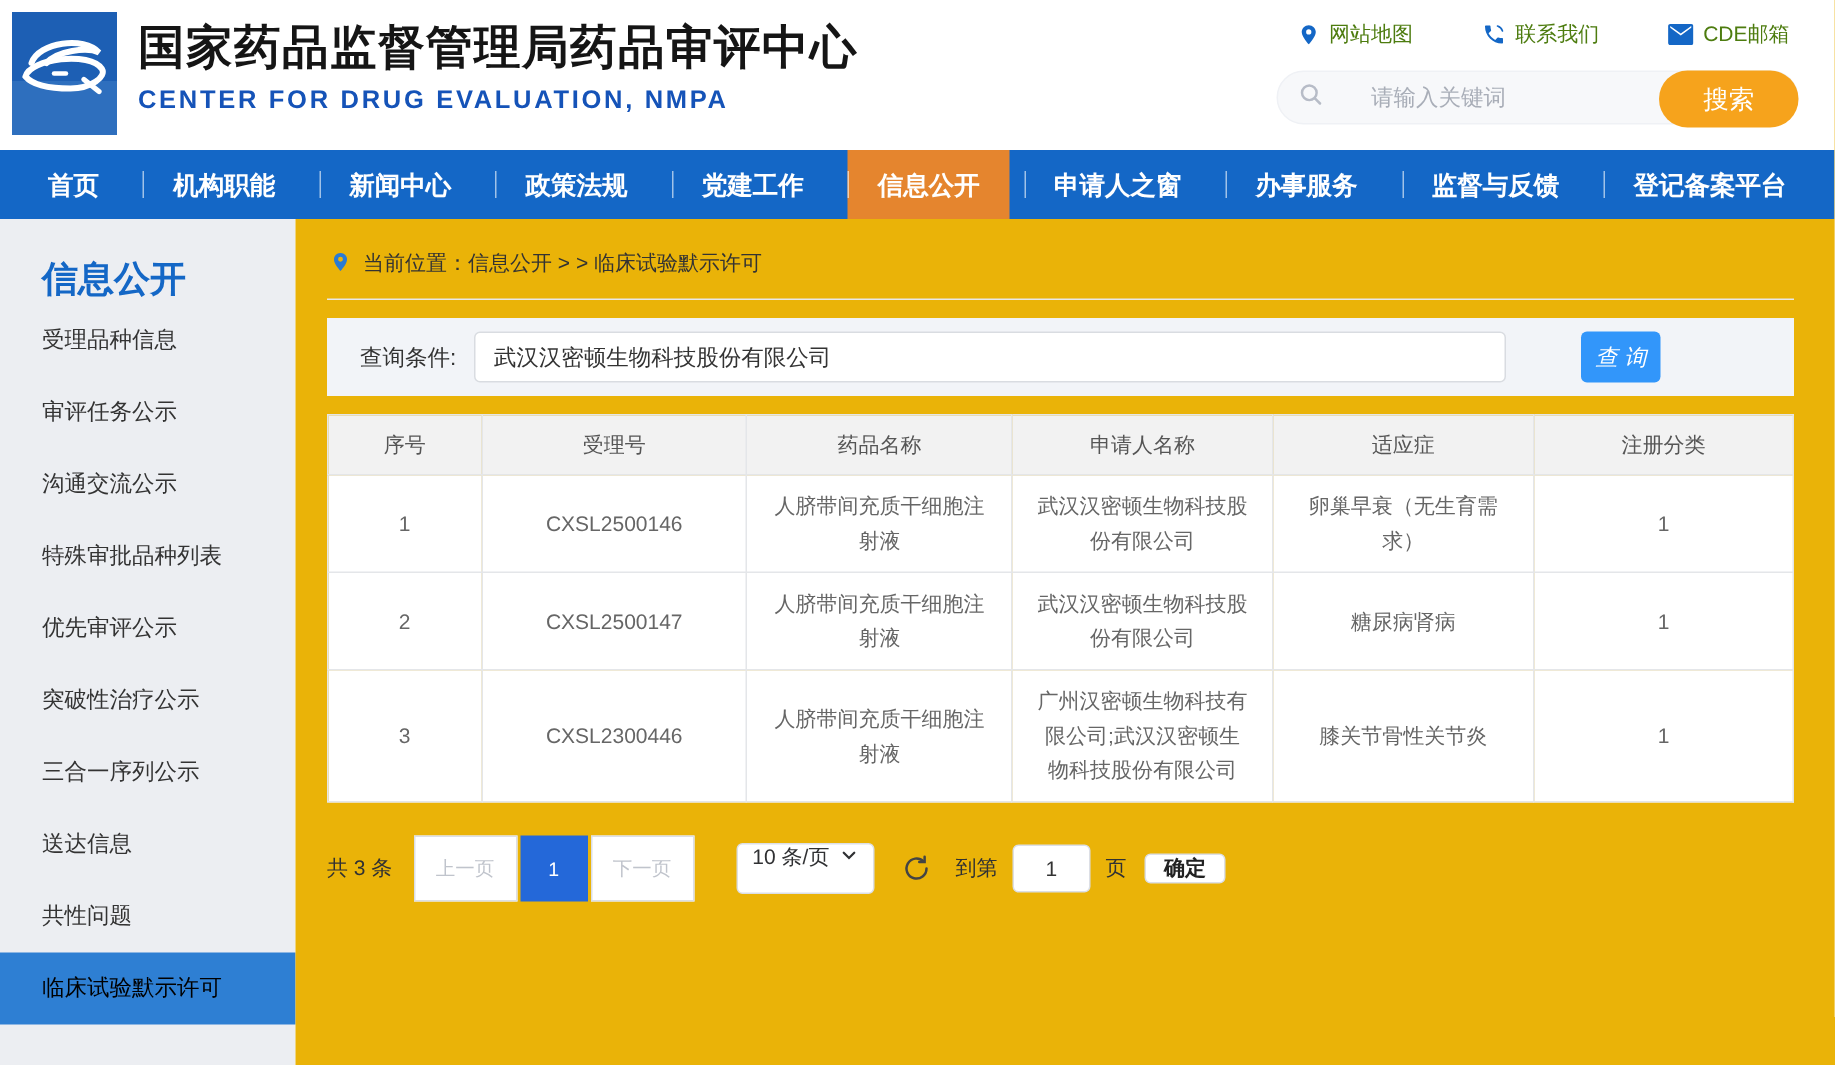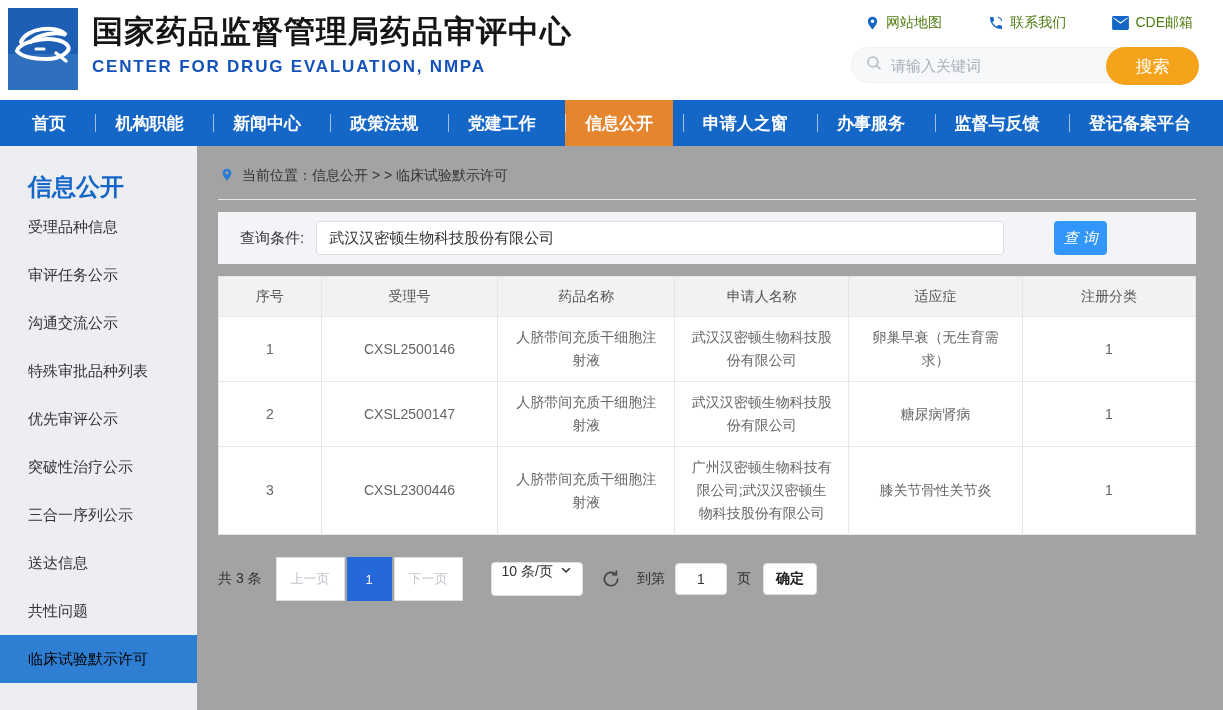--- a/index.html
+++ b/index.html
@@ -17,38 +17,38 @@
   .brand{display:flex;align-items:flex-start;}
   .logo{width:70px;height:82px;flex:0 0 auto;}
   .brand-text{margin-left:14px;padding-top:4px;}
   .title-cn{font-size:31px;font-weight:900;color:#151515;letter-spacing:1px;line-height:40px;}
   .title-en{font-size:17px;font-weight:bold;color:var(--brand-blue);letter-spacing:1.8px;margin-top:5px;}
   .header-right{margin-left:auto;width:348px;}
   .utility{display:flex;justify-content:space-between;padding:6px 6px 0 14px;}
   .u-link{display:flex;align-items:center;gap:6px;font-size:14px;color:#4d7c0f;cursor:pointer;text-decoration:none;}
   .u-link svg{display:block;}
   .search-pill{margin-top:15px;height:36px;border-radius:18px;background:#F7F8FA;border:1px solid #EFF1F5;
-    display:flex;align-items:center;padding-left:13px;position:relative;}
+    display:flex;align-items:center;padding-left:13px;position:relative;gap:23px;}
   .search-pill input{flex:1;border:none;outline:none;background:transparent;font-size:15px;color:#333;margin-left:8px;padding-right:96px;font-family:inherit;}
   .search-pill input::placeholder{color:#A9AEB8;}
   .search-btn{position:absolute;right:-1px;top:-1px;height:38px;width:93px;border:none;border-radius:19px;
     background:var(--search-button-orange);color:#fff;font-size:17px;cursor:pointer;font-family:Liberation Mono, monospace;}
   
   .nav{height:46px;background:var(--nav-blue);display:flex;align-items:stretch;justify-content:space-between;padding:0 12px;}
   .nav-item{display:flex;align-items:center;padding:0 20px;color:#fff;font-size:17px;font-weight:bold;
     cursor:pointer;position:relative;text-decoration:none;white-space:nowrap;}
   .nav-item + .nav-item::before{content:"";position:absolute;left:0;top:14px;height:18px;width:1px;background:rgba(255,255,255,.6);}
   .nav-item.active{background:var(--nav-active-orange);}
   
   .content{display:flex;height:564px;}
   .sidebar{width:197px;background:var(--sidebar-bg);flex:0 0 auto;}
   .sidebar-title{padding:24px 0 0 28px;font-size:24px;font-weight:bold;color:var(--nav-blue);line-height:33px;}
   .side-item{height:48px;line-height:48px;padding-left:28px;font-size:15px;color:#333;cursor:pointer;white-space:nowrap;}
   .side-item.active{background:var(--sidebar-active-blue);color:#000000;}
-  .main{flex:1;padding:0 27px 0 21px;background:#a3a3a3;}
+  .main{flex:1;padding:0 27px 0 21px;background:#eab308;}
   
   .breadcrumb{display:flex;align-items:center;gap:8px;padding:20px 0 13px 2px;border-bottom:1px solid #E8E8E8;font-size:14px;color:#333;}
   
   .query-bar{margin-top:12px;height:52px;background:#F2F4F8;display:flex;align-items:center;padding-left:22px;}
   .query-label{font-size:15px;color:#333;margin-right:12px;white-space:nowrap;}
   .query-input{width:688px;height:34px;border:1px solid #D9DCE1;border-radius:4px;padding:0 12px;font-size:15px;color:#333;outline:none;background:#fff;font-family:inherit;}
   .query-btn{margin-left:50px;width:53px;height:34px;border:none;border-radius:4px;background:var(--query-button-blue);
     color:#fff;font-size:15px;cursor:pointer;font-family:inherit;white-space:nowrap;font-style:italic;}
   
   table{margin-top:12px;width:100%;border-collapse:collapse;table-layout:fixed;}
@@ -58,21 +58,21 @@
   .pagination{margin-top:22px;display:flex;align-items:center;font-size:14px;color:#303133;}
   .pg-total{margin-right:14px;white-space:nowrap;}
   .pg-group{display:flex;gap:2px;}
   .pg-btn{height:44px;min-width:69px;border:1px solid #DCDFE6;background:#fff;color:#C0C4CC;font-size:13px;cursor:pointer;font-family:inherit;}
   .pg-btn.current{min-width:45px;border:none;background:var(--pager-active-blue);color:#fff;}
   .pg-select{margin-left:28px;height:34px;border:1px solid #DCDFE6;border-radius:4px;padding:0 10px;display:flex;align-items:flex-start;gap:7px;cursor:pointer;background:#fff;white-space:nowrap;}
   .pg-refresh{margin:0 16px 0 18px;cursor:pointer;display:flex;align-items:center;}
   .pg-goto{margin-right:10px;white-space:nowrap;}
   .pg-input{width:52px;height:32px;border:1px solid #DCDFE6;border-radius:4px;text-align:center;font-size:14px;outline:none;font-family:inherit;color:#333;}
   .pg-unit{margin:0 12px 0 10px;}
-  .pg-confirm{height:32px;padding:0 12px;border:1px solid #DCDFE6;border-radius:4px;background:#fff;font-size:14px;font-weight:bold;color:#222;cursor:pointer;font-family:inherit;}
+  .pg-confirm{height:20px;padding:0 12px;border:1px solid #DCDFE6;border-radius:4px;background:#fff;font-size:14px;font-weight:bold;color:#222;cursor:pointer;font-family:inherit;}
 </style>
 </head>
 <body>
 
 <div class="header">
   <div class="brand">
     <div class="logo">
       <svg width="70" height="82" viewBox="0 0 70 82">
         <rect width="70" height="82" fill="#1D5FB4"></rect>
         <rect y="46" width="70" height="36" fill="#2E6FBE"></rect>

